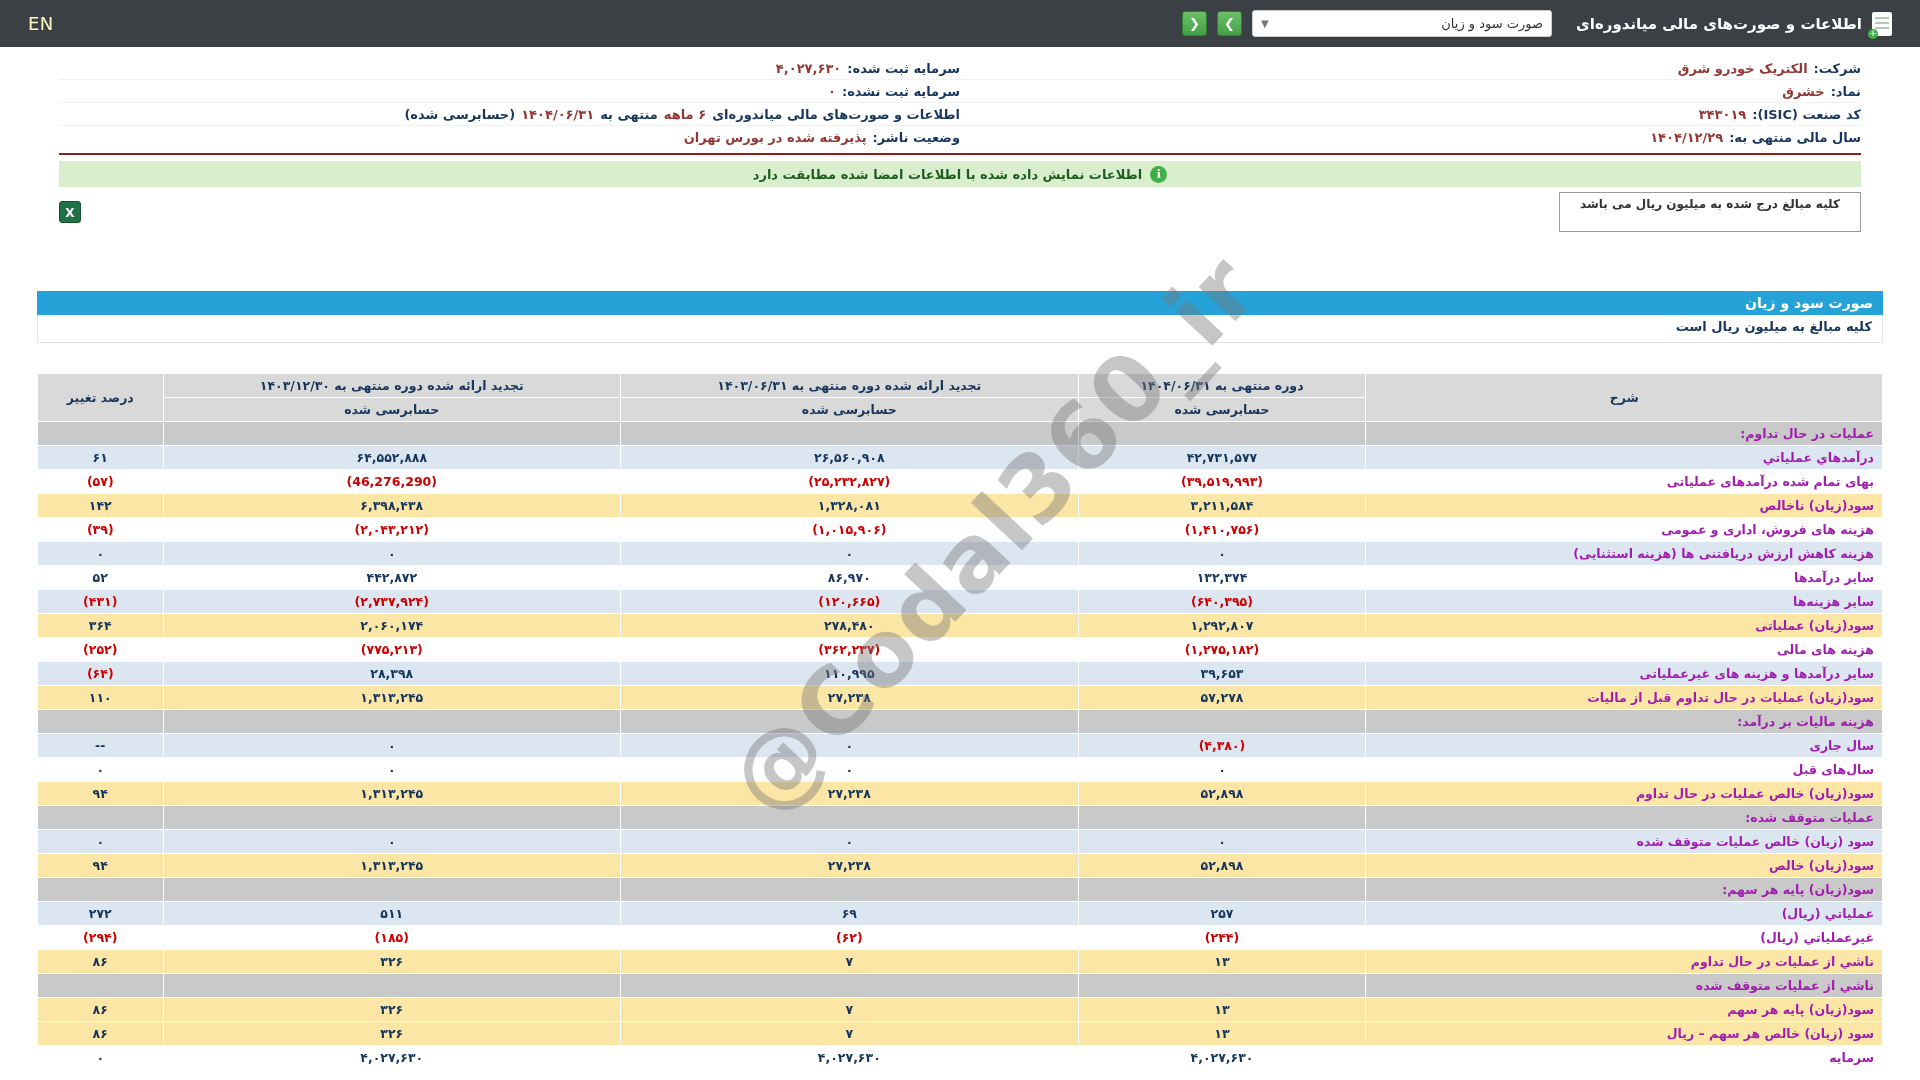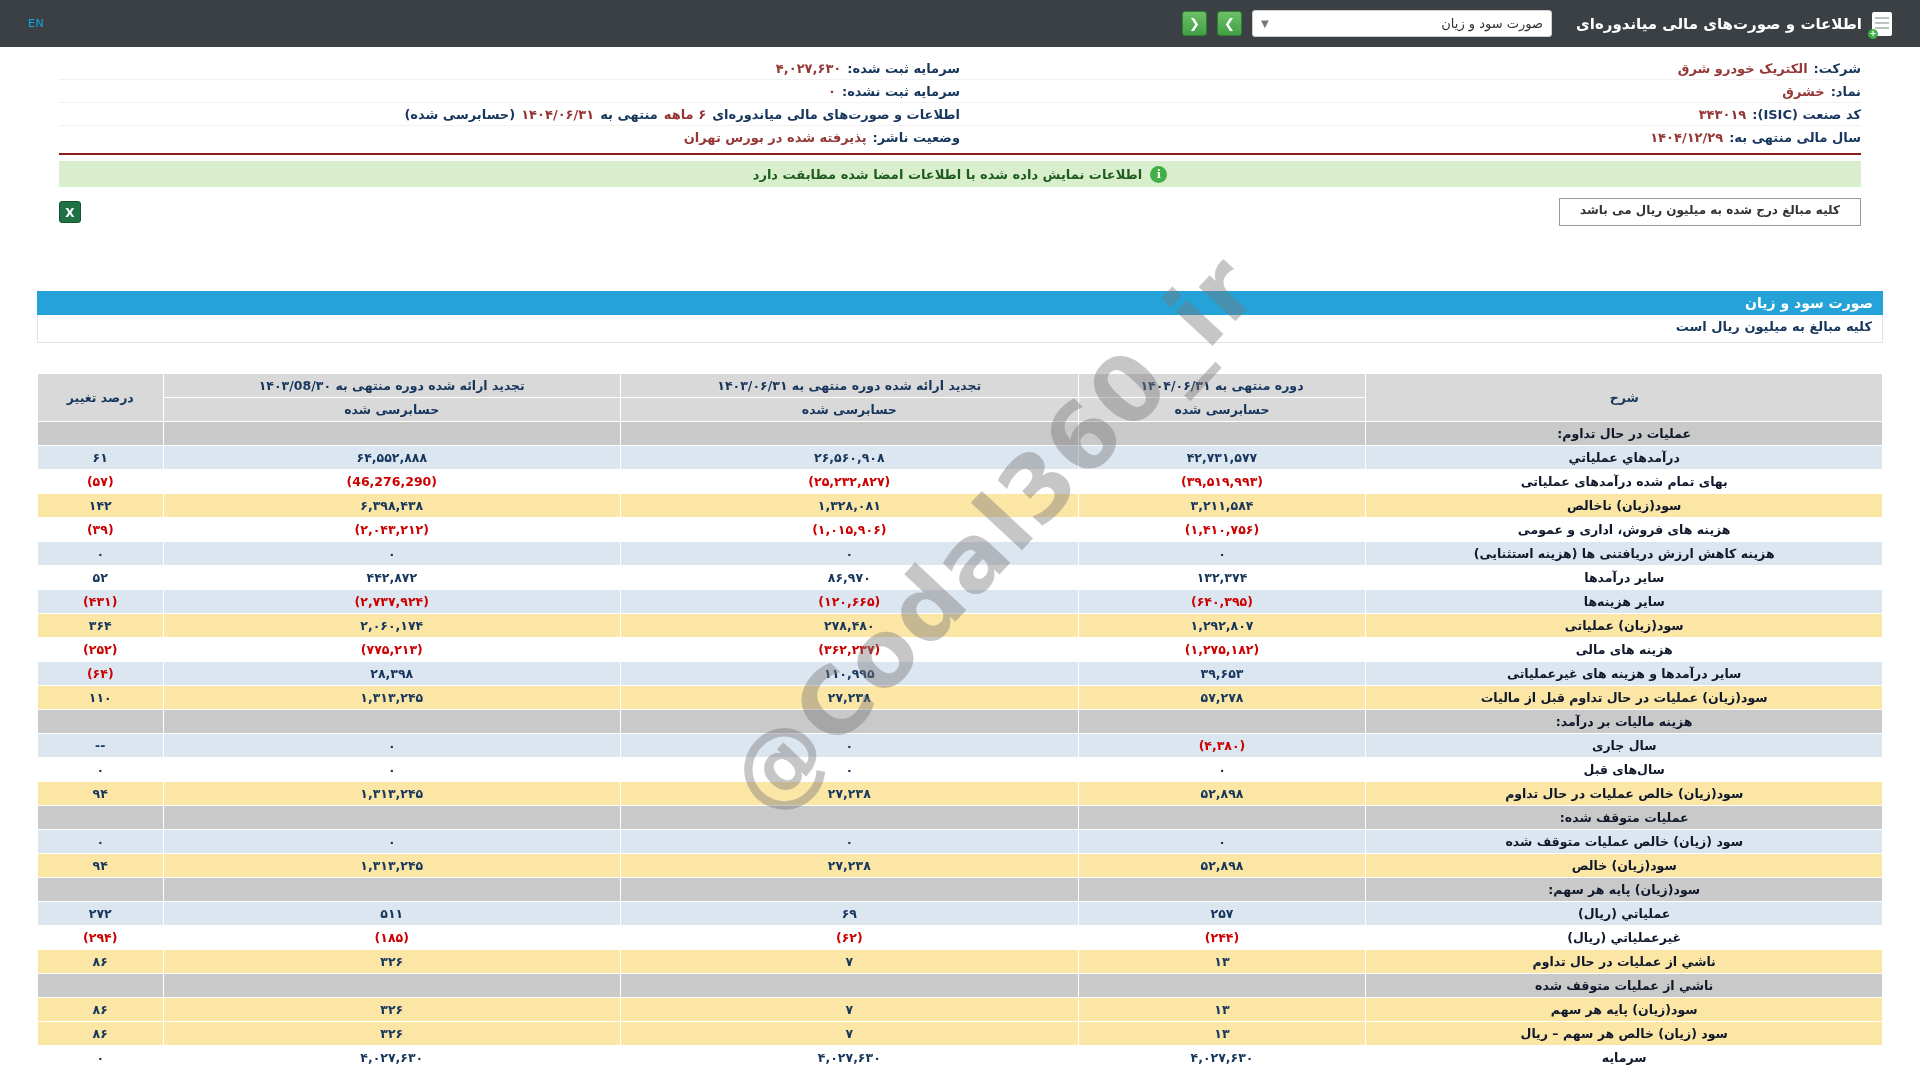--- a/index.html
+++ b/index.html
@@ -33,21 +33,21 @@
     padding: 0 8px; cursor: pointer;
   }
   .select-box .select-value { flex: 1; font-size: 13px; color: #333; text-align: right; }
   .select-box .caret { color: #777; font-size: 10px; margin-right: 6px; }
   .nav-btn {
     width: 25px; height: 25px; border-radius: 3px; border: 1px solid #2e7d32;
     background: linear-gradient(#6cc067, #43a047);
     color: #fff; font-size: 13px; font-weight: bold; line-height: 23px;
     text-align: center; cursor: pointer; flex: 0 0 auto;
   }
-  .en-link { margin-inline-start: auto; color: #0ea5e9; font-size: 11px; cursor: pointer; letter-spacing: 0.5px; }
+  .en-link { margin-inline-start: auto; color: #fef9c3; font-size: 18px; cursor: pointer; letter-spacing: 0.5px; }
 
   
   .info-panel { margin: 10px 59px 0 59px; border-bottom: 2px solid #8b1d1d; padding-bottom: 4px; }
   .info-row { display: flex; height: 23px; align-items: center; border-bottom: 1px solid #f2f2f2; }
   .info-row:last-child { border-bottom: none; }
   .info-pair { width: 50%; display: flex; align-items: center; gap: 6px; font-size: 13px; }
   .lbl { color: #17365d; font-weight: bold; }
   .val { color: #953735; font-weight: bold; }
 
   
@@ -63,21 +63,21 @@
   }
 
   
   .tools-row { margin: 12px 59px 0 59px; display: flex; align-items: center; justify-content: space-between; height: 26px; }
   .excel-icon {
     width: 22px; height: 22px; background: #1f7246; border-radius: 3px; color: #fff;
     font-size: 12px; font-weight: bold; text-align: center; line-height: 22px; cursor: pointer;
     border: 1px solid #14532d;
   }
   .amounts-note {
-    width: 302px; height: 28px; border: 1px solid #9a9a9a; background: #fff;
+    width: 302px; height: 40px; border: 1px solid #9a9a9a; background: #fff;
     font-size: 12px; font-weight: bold; color: #333; text-align: center; line-height: 22px;
   }
 
   
   .statement { margin: 66px 37px 0 37px; }
   .stmt-titlebar {
     height: 24px; background: #25a3d9; color: #ffffff; font-size: 14px; font-weight: bold;
     line-height: 24px; padding: 0 10px;
   }
   .stmt-subtitle {
@@ -85,21 +85,21 @@
     color: #17365d; font-size: 13px; font-weight: bold; line-height: 24px; padding: 0 10px;
   }
 
   
   table.fin { width: 100%; border-collapse: collapse; margin-top: 30px; table-layout: fixed; }
   table.fin th, table.fin td {
     border: 1px solid #ffffff; height: 24px; padding: 0 8px;
     font-size: 12.5px; overflow: hidden; white-space: nowrap;
   }
   table.fin thead th { background: #d9d9d9; color: #17365d; font-weight: bold; text-align: center; }
-  td.c-desc { text-align: center; color: #0f172a; font-weight: bold; }
+  td.c-desc { text-align: right; color: #a21caf; font-weight: bold; }
   td.c-val, td.c-chg { text-align: center; color: #16365c; font-weight: bold; direction: ltr; }
   td.neg { color: #cc0000; }
   tr.row-blue td { background: #dce6f1; }
   tr.row-white td { background: #ffffff; }
   tr.row-yellow td { background: #fbe6a6; }
   tr.row-section td, tr.row-muted td { background: #c9c9c9; }
   tr.row-section td.c-desc { font-weight: bold; }
 
   
   .watermark {
@@ -195,21 +195,21 @@
       <col style="width:15.6%">
       <col style="width:24.8%">
       <col style="width:24.8%">
       <col style="width:6.8%">
     </colgroup>
     <thead>
       <tr>
         <th rowspan="2">شرح</th>
         <th>دوره منتهی به ۱۴۰۴/۰۶/۳۱</th>
         <th>تجدید ارائه شده دوره منتهی به ۱۴۰۳/۰۶/۳۱</th>
-        <th>تجدید ارائه شده دوره منتهی به ۱۴۰۳/08/۳۰</th>
+        <th>تجدید ارائه شده دوره منتهی به ۱۴۰۳/۱۲/۳۰</th>
         <th rowspan="2">درصد تغییر</th>
       </tr>
       <tr>
         <th>حسابرسی شده</th>
         <th>حسابرسی شده</th>
         <th>حسابرسی شده</th>
       </tr>
     </thead>
     <tbody>
         <tr class="row-section">

